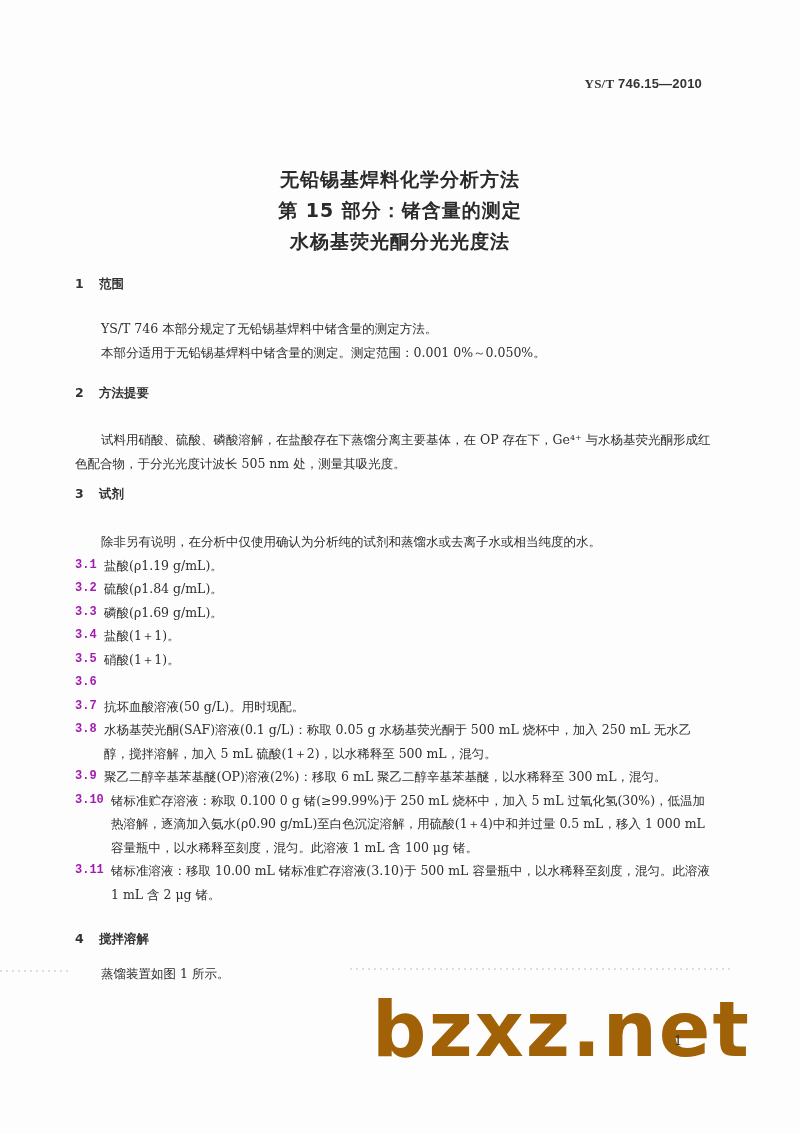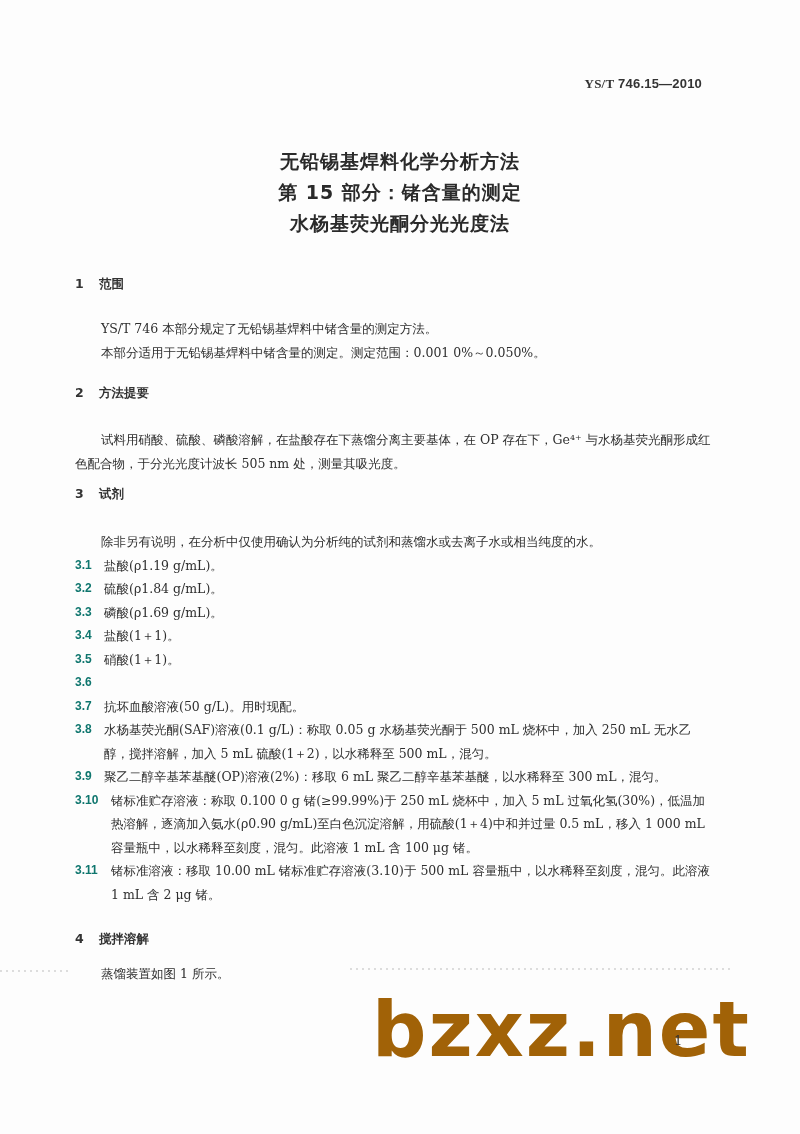--- a/index.html
+++ b/index.html
@@ -10,38 +10,38 @@
     color: #2b2b2b;
   }
   .page { position: absolute; inset: 0; background: #fdfdfd; }
   .std-number {
     position: absolute; top: 76px; right: 98px;
     font-size: 13px; font-weight: bold; letter-spacing: 0.2px;
     font-family: "Liberation Sans", "DejaVu Sans", sans-serif; color: #333;
   }
   .std-number .code { font-family: "Liberation Serif", serif; font-weight: bold; }
   .title-block {
-    position: absolute; top: 146px; left: 0; width: 800px; text-align: center;
+    position: absolute; top: 164px; left: 0; width: 800px; text-align: center;
     font-family: "DejaVu Sans", sans-serif; font-size: 19px; color: #2a2a2a;
     line-height: 31px; font-weight: bold;
   }
   .title-block div { letter-spacing: 1px; }
   .section-head {
     position: absolute; left: 75px; font-size: 12.5px; font-weight: bold;
     font-family: "DejaVu Sans", sans-serif; color: #333;
   }
   .section-head .num { display: inline-block; width: 24px; }
   .para {
     position: absolute; left: 75px; width: 640px;
     font-size: 12.5px; line-height: 23.5px; color: #2e2e2e;
   }
   .para p { margin: 0; }
   .indent { text-indent: 26px; }
   .item { display: flex; }
-  .item .no { display: inline-block; min-width: 29px; font-weight: bold; color: #0f766e; font-family: Liberation Sans, sans-serif; font-size: 12px; }
+  .item .no { display: inline-block; min-width: 29px; font-weight: bold; color: #a21caf; font-family: Liberation Mono, monospace; font-size: 12px; }
   .item.wide .no { min-width: 36px; }
   .watermark {
     position: absolute; left: 372px; top: 985px;
     font-family: "DejaVu Sans", sans-serif; font-weight: bold;
     font-size: 76px; letter-spacing: 2px; color: #a16207;
   }
   .noise {
     position: absolute; top: 970px; height: 2px;
     background: repeating-linear-gradient(90deg, #cfcfcf 0 2px, transparent 2px 6px);
     opacity: 0.7;

